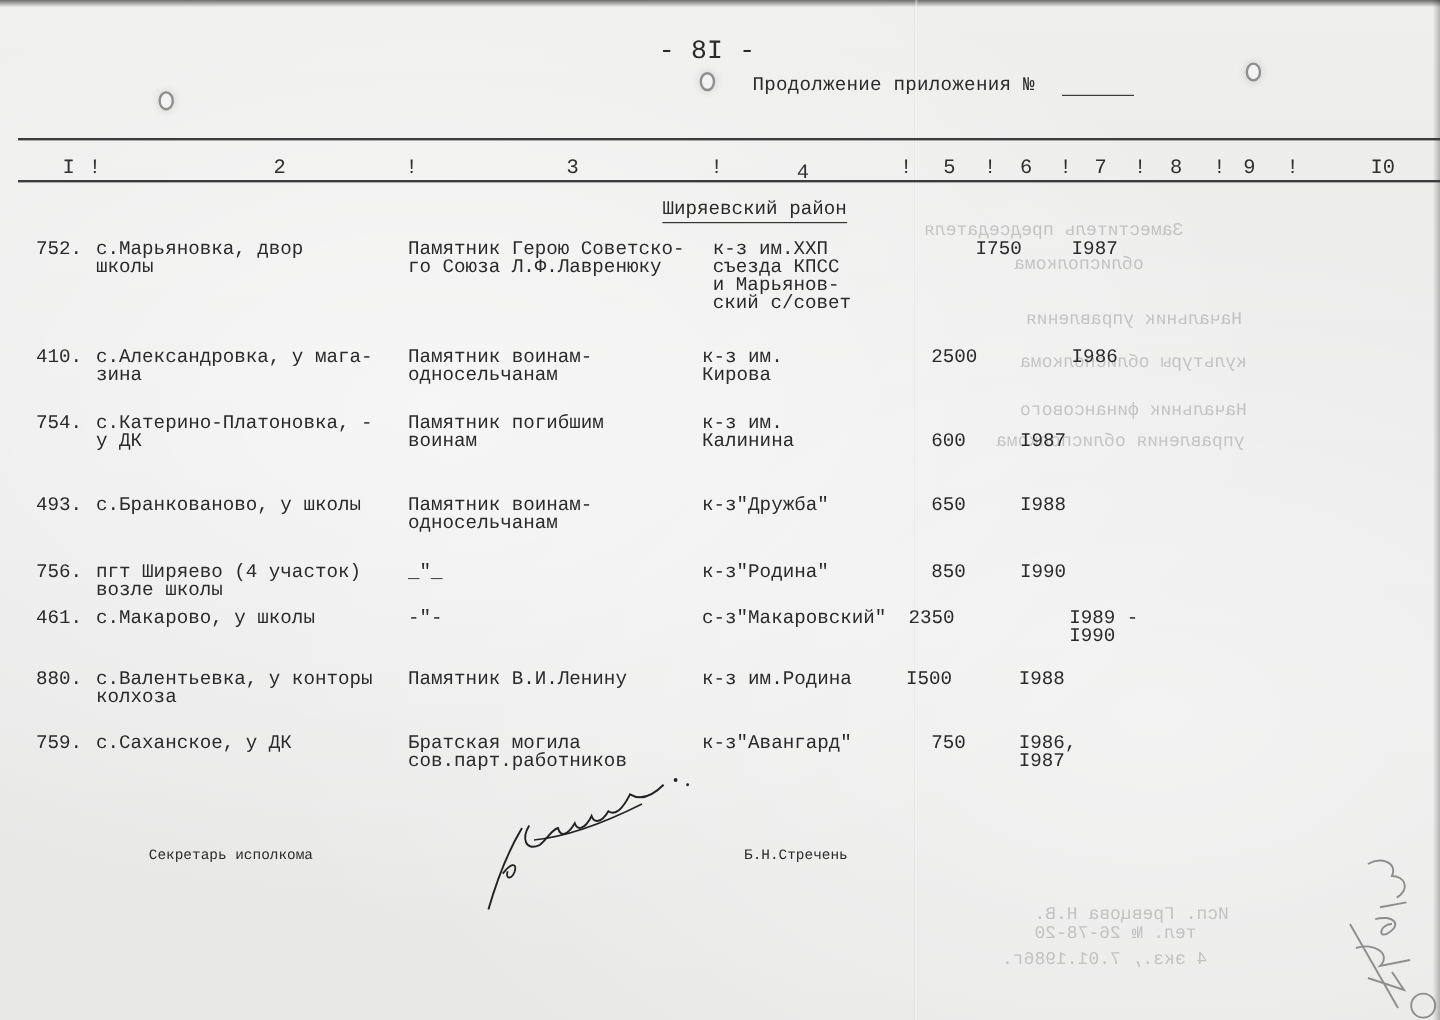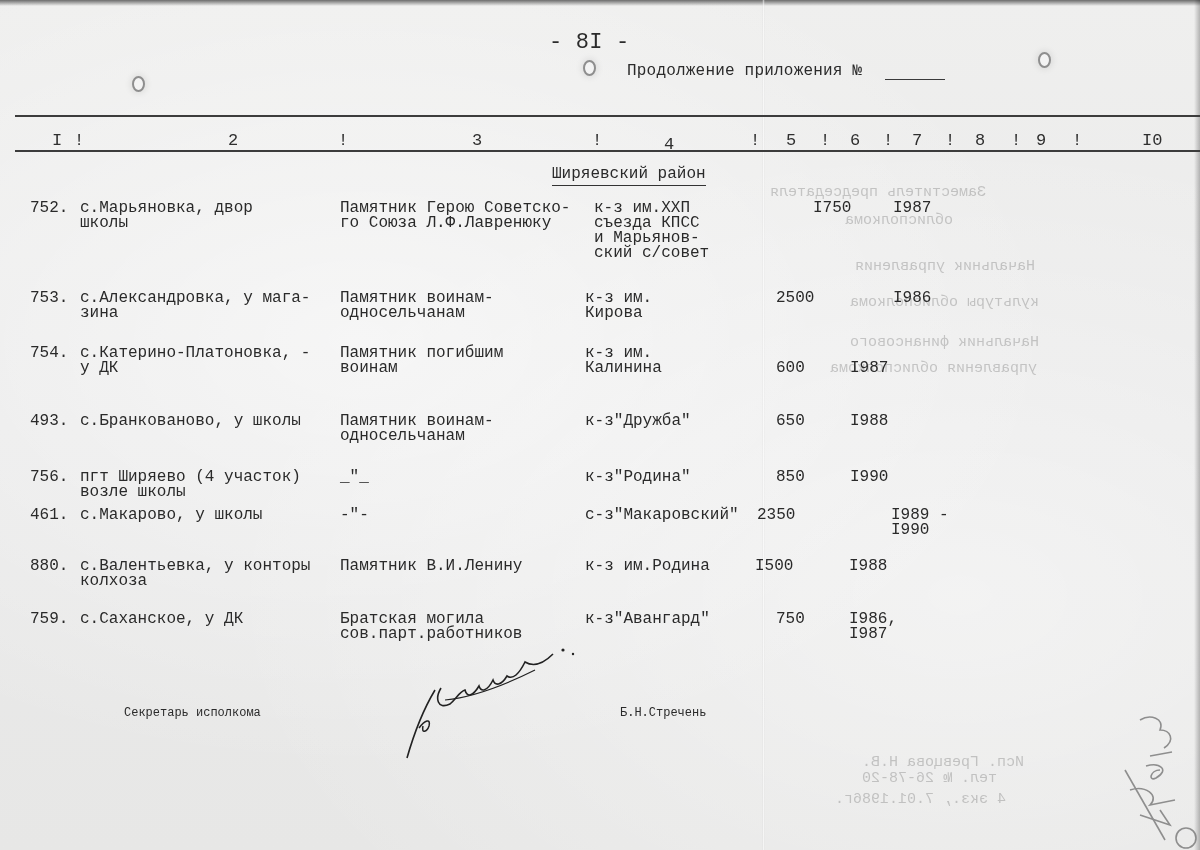--- a/index.html
+++ b/index.html
@@ -205,21 +205,21 @@
 го Союза Л.Ф.Лавренюку</div>
       <div class="cell c-org" style="left:594px;">к-з им.XXП
 съезда КПСС
 и Марьянов-
 ский с/совет</div>
       <div class="cell" style="left:796px;margin-left:17px;">I750</div>
       <div class="cell" style="left:893px;">I987</div>
     </div>
 
     <div class="row" style="top:291px;">
-      <div class="cell c-num">753.</div>
+      <div class="cell c-num">410.</div>
       <div class="cell c-loc">с.Александровка, у мага-
 зина</div>
       <div class="cell c-type">Памятник воинам-
 односельчанам</div>
       <div class="cell c-org">к-з им.
 Кирова</div>
       <div class="cell" style="left:776px;">2500</div>
       <div class="cell" style="left:893px;">I986</div>
     </div>
 

